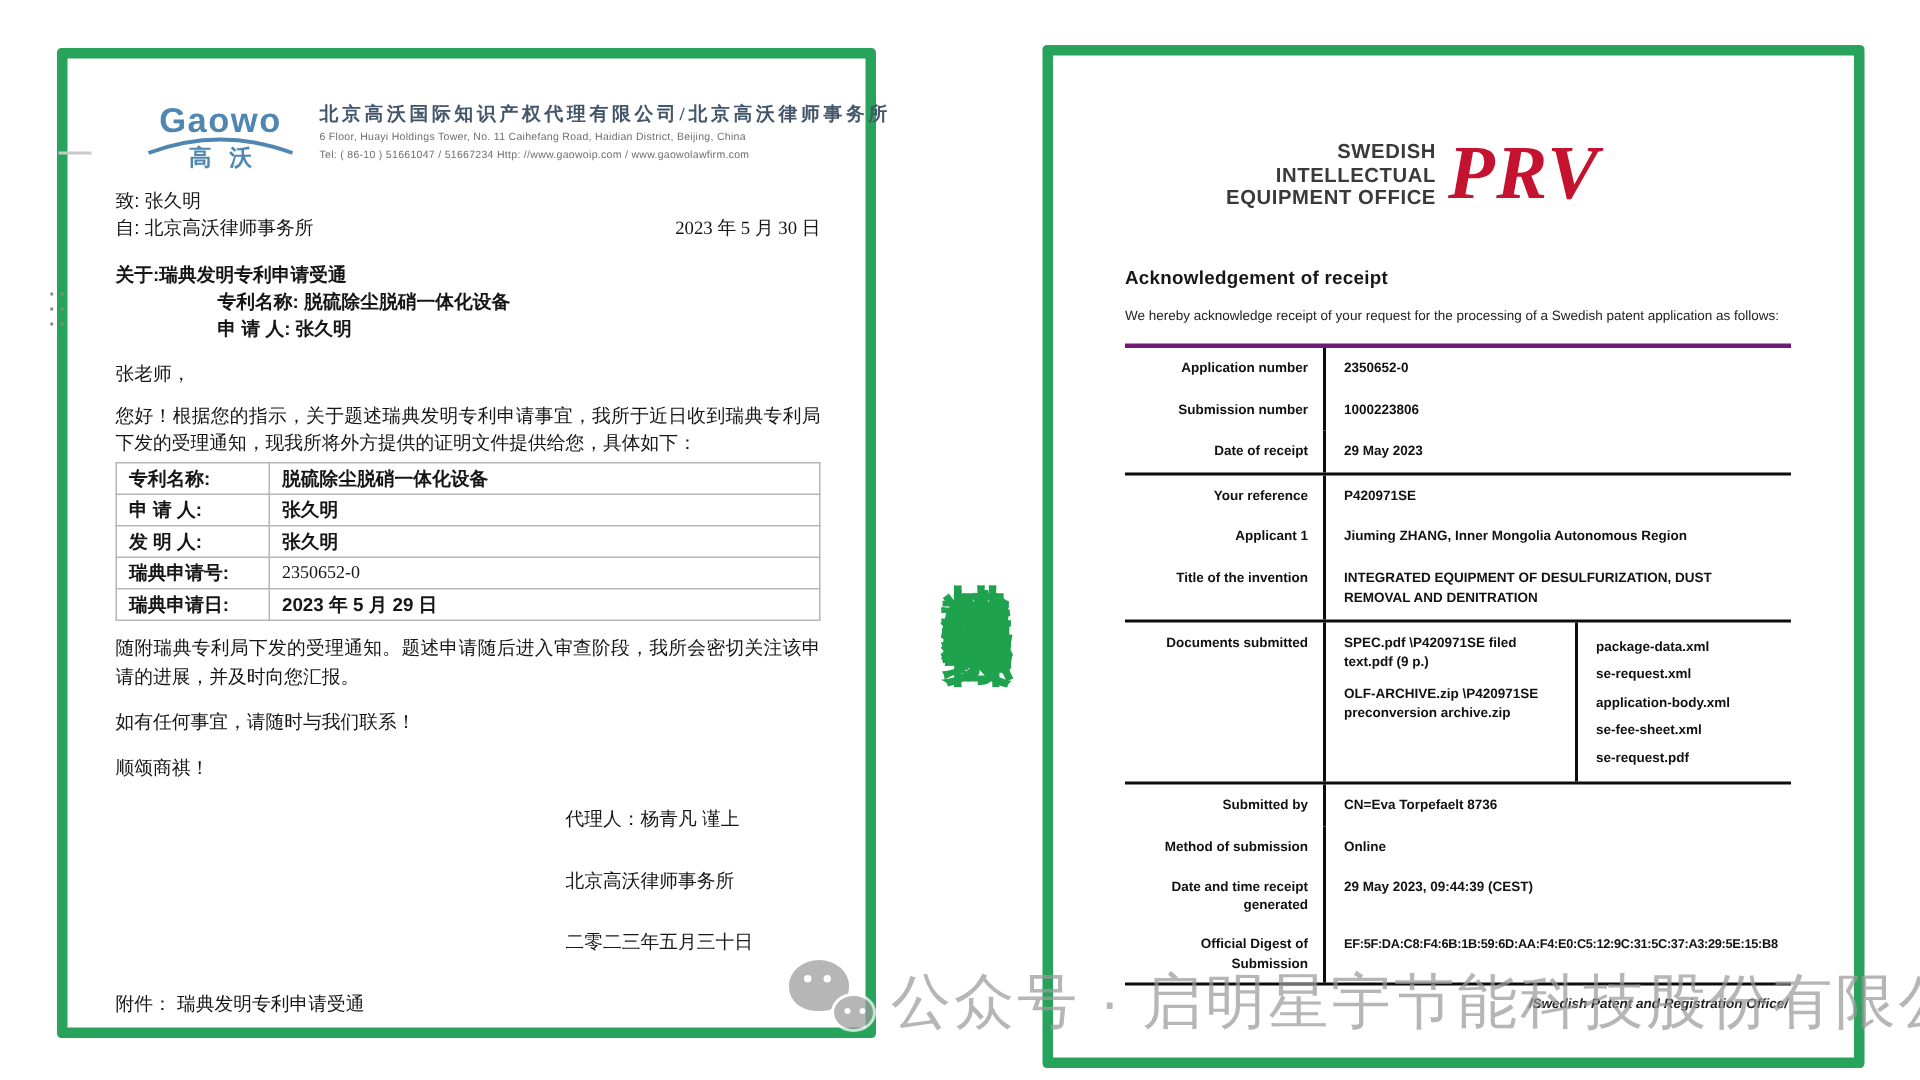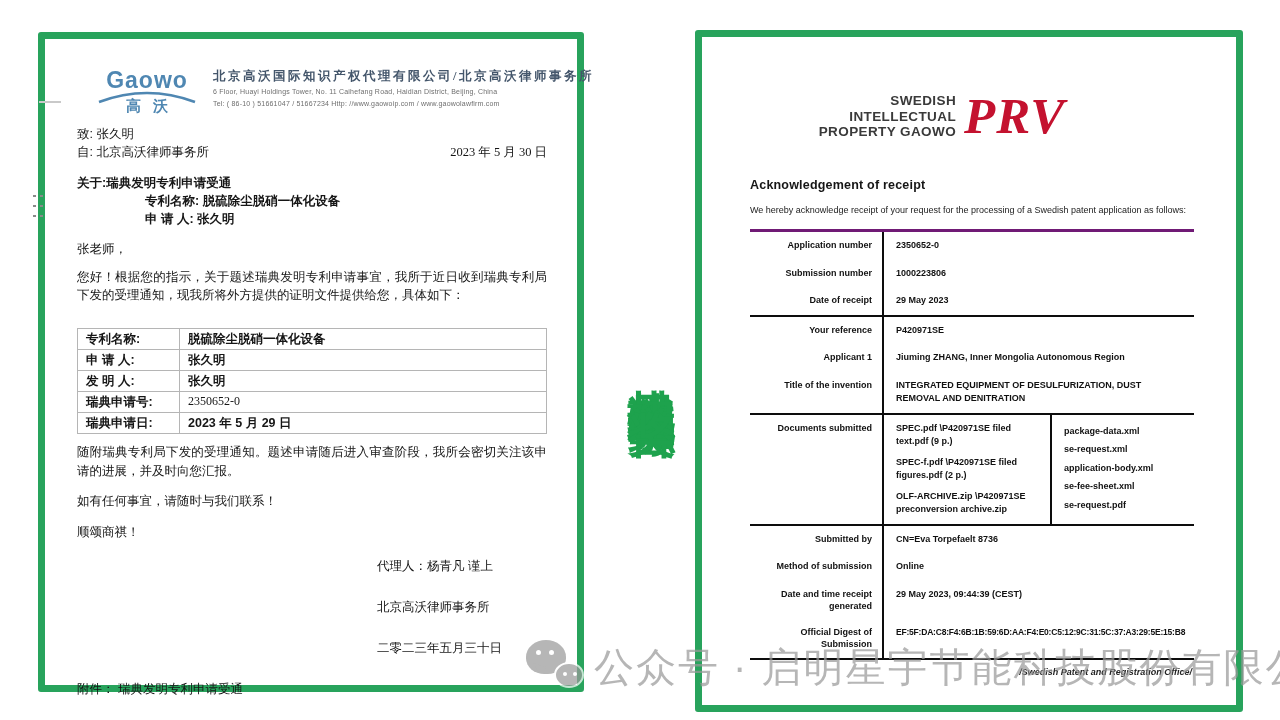--- a/index.html
+++ b/index.html
@@ -36,21 +36,21 @@
   .firm-cn{font-family:"Liberation Serif",serif;font-weight:700;font-size:12.5px;
     letter-spacing:2.5px;color:#44566b;margin-top:2px;white-space:nowrap;}
   .firm-addr,.firm-tel{font-size:7px;color:#6e6e6e;margin-top:2px;white-space:nowrap;letter-spacing:.2px;}
   .ld-to{margin-top:8px;}
   .ld-fromline{display:flex;justify-content:space-between;align-items:baseline;}
   .ld-date{font-family:"Liberation Serif",serif;font-size:12.5px;}
   .ld-subject{margin-top:13px;font-weight:700;}
   .ld-sub2{margin-left:68px;font-weight:700;}
   .ld-salutation{margin-top:12px;}
   .ld-para{margin-top:9px;text-align:justify;}
-  .ld-table{margin-top:24px;width:100%;border-collapse:collapse;border:1px solid #9a9a9a;}
+  .ld-table{margin-top:4px;width:100%;border-collapse:collapse;border:1px solid #9a9a9a;}
   .ld-table td{border:1px solid #b5b5b5;padding:1px 8px;font-size:12.5px;}
   .ld-table td.lbl{width:102px;font-weight:700;}
   .ld-table td.val{font-weight:700;}
   .ld-table tr.numrow td.val{font-weight:400;font-family:"Liberation Serif",serif;font-size:12px;}
   .ld-closing{margin-top:12px;}
   .ld-regards{margin-top:13px;}
   .sig-block{margin-top:16px;margin-left:300px;}
   .sig-line{margin-bottom:23px;}
   .ld-attach{margin-top:auto;padding-bottom:6px;}
 
@@ -180,21 +180,21 @@
 
   <div class="banner">挑战诺贝尔物理化学综合奖</div>
 
   <section class="doc right-doc">
     <div class="rd-content">
 
       <div class="prv-header">
         <div class="office-lines">
           <div>SWEDISH</div>
           <div>INTELLECTUAL</div>
-          <div>PROPERTY GAOWO</div>
+          <div>EQUIPMENT OFFICE</div>
         </div>
         <div class="prv-logo">PRV</div>
       </div>
 
       <div class="rd-title">Acknowledgement of receipt</div>
       <div class="rd-intro">We hereby acknowledge receipt of your request for the processing of a Swedish patent application as follows:</div>
 
       <div class="prv-table">
 
         <div class="prv-group">
@@ -212,21 +212,20 @@
           <div class="prv-lbl">Applicant 1</div>
           <div class="prv-cell">Jiuming ZHANG, Inner Mongolia Autonomous Region</div>
           <div class="prv-lbl">Title of the invention</div>
           <div class="prv-cell">INTEGRATED EQUIPMENT OF DESULFURIZATION, DUST REMOVAL AND DENITRATION</div>
         </div>
 
         <div class="prv-group docs">
           <div class="prv-lbl">Documents submitted</div>
           <div class="prv-cell">
             <div class="file-item">SPEC.pdf \P420971SE filed text.pdf (9 p.)</div>
-            <div class="file-item">SPEC-f.pdf \P420971SE filed figures.pdf (2 p.)</div>
             <div class="file-item">OLF-ARCHIVE.zip \P420971SE preconversion archive.zip</div>
           </div>
           <div class="prv-xml">
             <div>package-data.xml</div>
             <div>se-request.xml</div>
             <div>application-body.xml</div>
             <div>se-fee-sheet.xml</div>
             <div>se-request.pdf</div>
           </div>
         </div>

